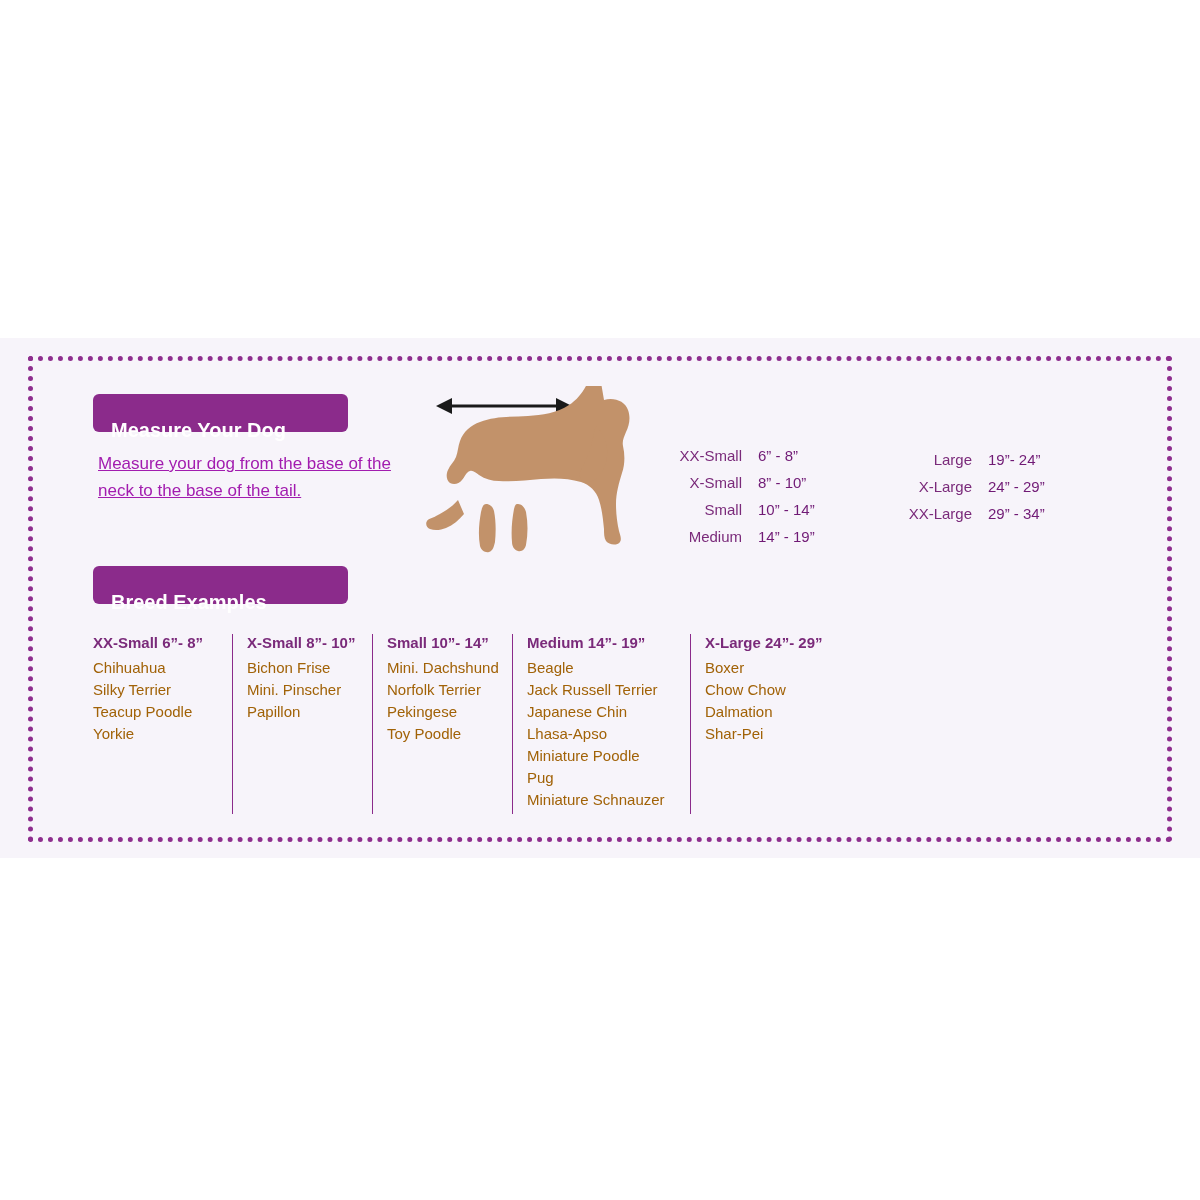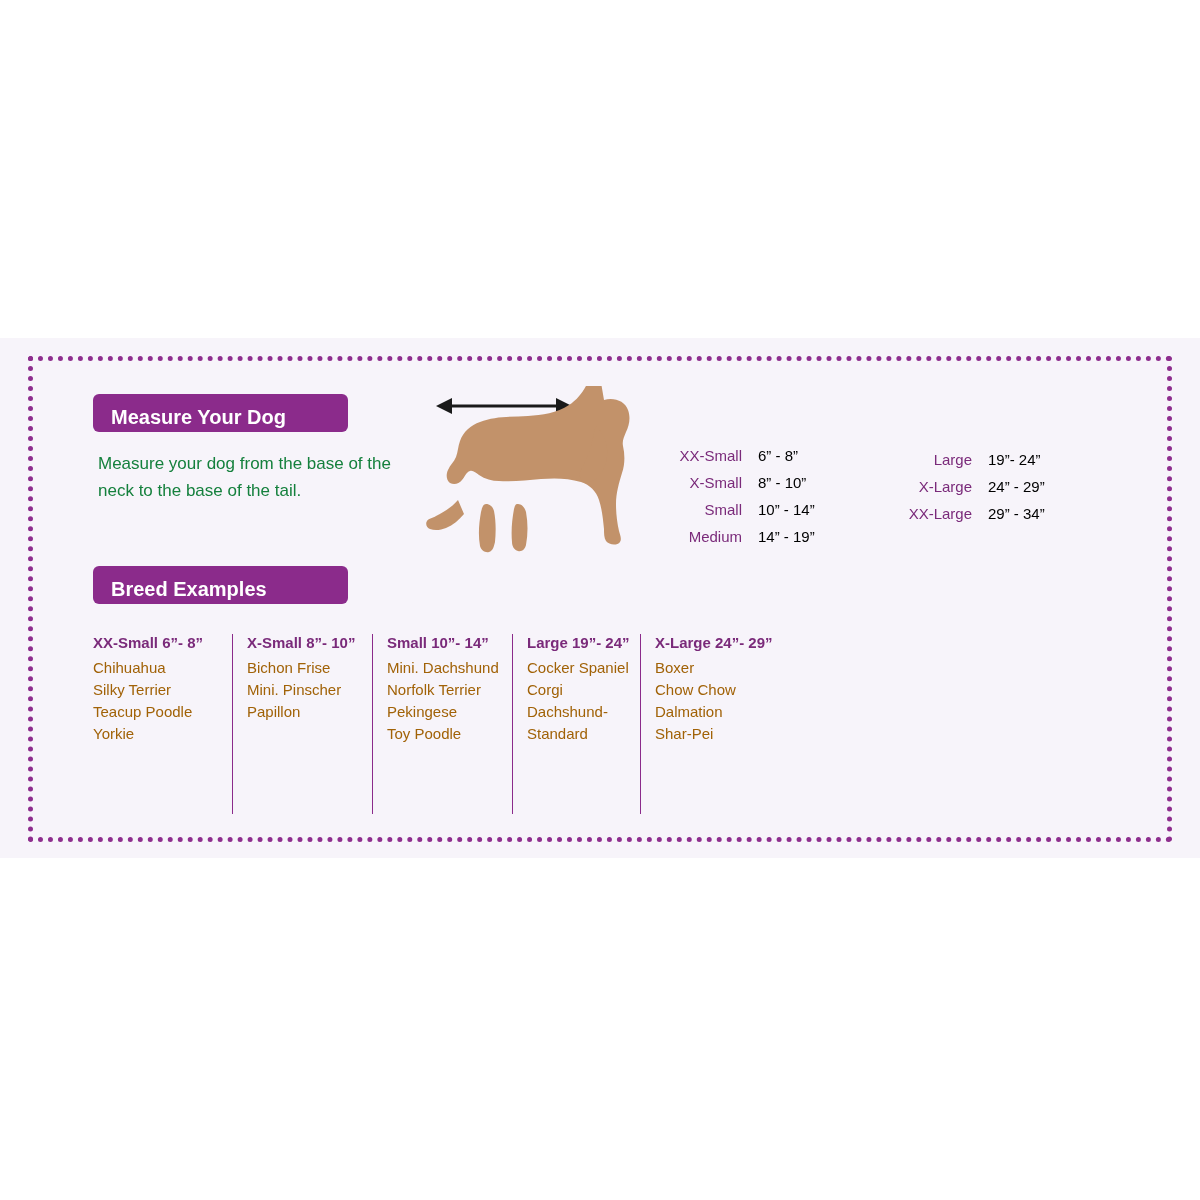--- a/index.html
+++ b/index.html
@@ -40,36 +40,37 @@
   
   .banner {
     position: absolute;
     background: #8b2b8b;
     color: #ffffff;
     font-weight: bold;
     font-size: 20px;
     line-height: 38px;
     height: 38px;
     border-radius: 6px;
-    padding: 4px 18px;
+    padding: 17px 18px;
     box-sizing: border-box;
     white-space: nowrap;
   }
   #banner-measure { left: 93px; top: 56px; width: 255px; }
   #banner-breed   { left: 93px; top: 228px; width: 255px; }
 
   
   #measure-text {
     position: absolute;
     left: 98px;
     top: 112px;
     width: 300px;
     font-size: 17px;
     line-height: 27px;
-    color: #15803d;
+    color: #a21caf;
+    text-decoration: underline;
   }
 
   
   #dog-art {
     position: absolute;
     left: 390px;
     top: 48px;
     width: 280px;
     height: 190px;
   }
@@ -87,21 +88,21 @@
     height: 27px;
     align-items: center;
   }
   .size-row .lbl {
     width: 82px;
     text-align: right;
     padding-right: 16px;
     color: #7a2a7a;
   }
   .size-row .val {
-    color: #000000;
+    color: #701a75;
     font-size: 15px;
     white-space: nowrap;
   }
 
   
   #breed-columns {
     position: absolute;
     left: 93px;
     top: 296px;
     width: 1020px;
@@ -257,28 +258,31 @@
     </div>
 
     <div class="breed-col c2">
       <div class="breed-head">Small 10”- 14”</div>
       <div class="breed-item">Mini. Dachshund</div>
       <div class="breed-item">Norfolk Terrier</div>
       <div class="breed-item">Pekingese</div>
       <div class="breed-item">Toy Poodle</div>
     </div>
 
-
-    <div class="breed-col c4">
-      <div class="breed-head">Large 19”- 24”</div>
-      <div class="breed-item">Cocker Spaniel</div>
-      <div class="breed-item">Corgi</div>
-      <div class="breed-item">Dachshund-</div>
-      <div class="breed-item">Standard</div>
-    </div>
+    <div class="breed-col c3">
+      <div class="breed-head">Medium 14”- 19”</div>
+      <div class="breed-item">Beagle</div>
+      <div class="breed-item">Jack Russell Terrier</div>
+      <div class="breed-item">Japanese Chin</div>
+      <div class="breed-item">Lhasa-Apso</div>
+      <div class="breed-item">Miniature Poodle</div>
+      <div class="breed-item">Pug</div>
+      <div class="breed-item">Miniature Schnauzer</div>
+    </div>
+
 
     <div class="breed-col c5">
       <div class="breed-head">X-Large 24”- 29”</div>
       <div class="breed-item">Boxer</div>
       <div class="breed-item">Chow Chow</div>
       <div class="breed-item">Dalmation</div>
       <div class="breed-item">Shar-Pei</div>
     </div>
 
 

